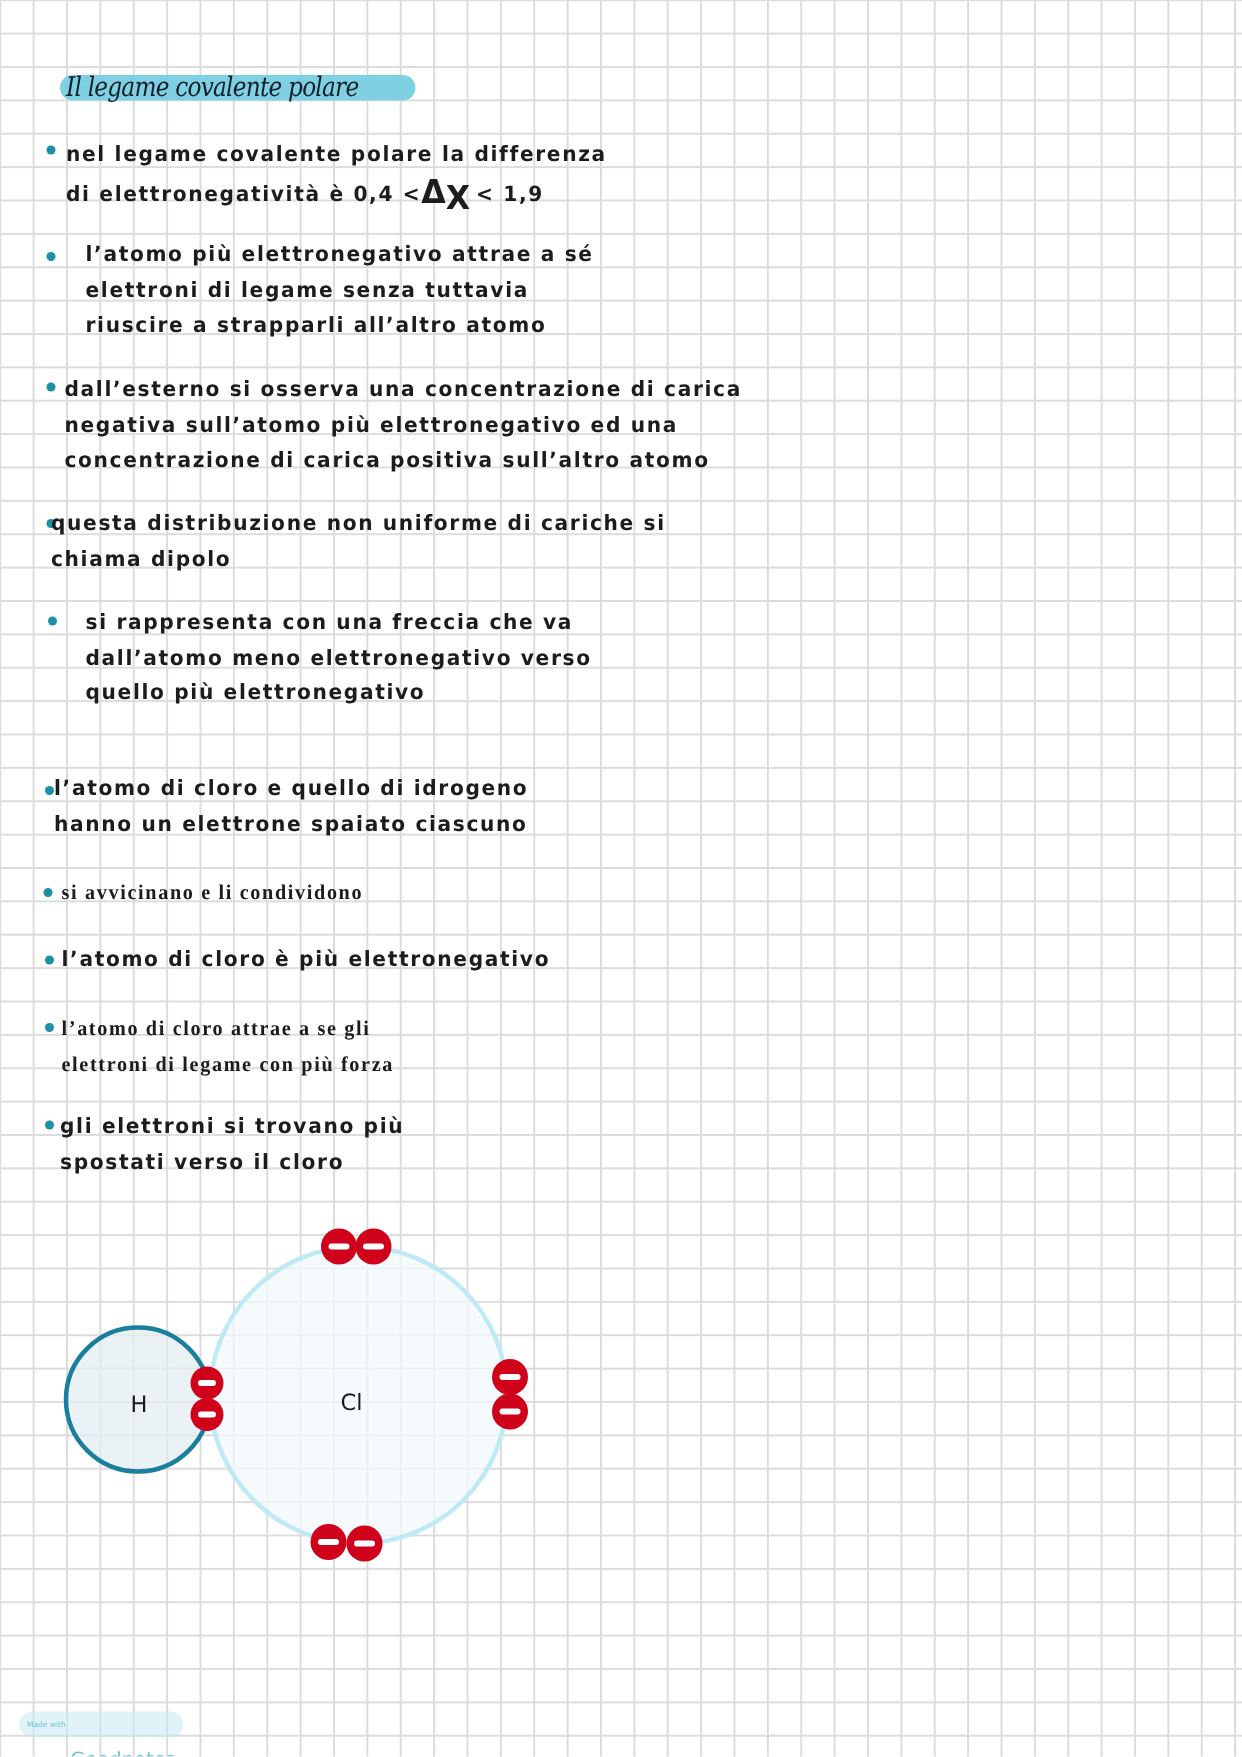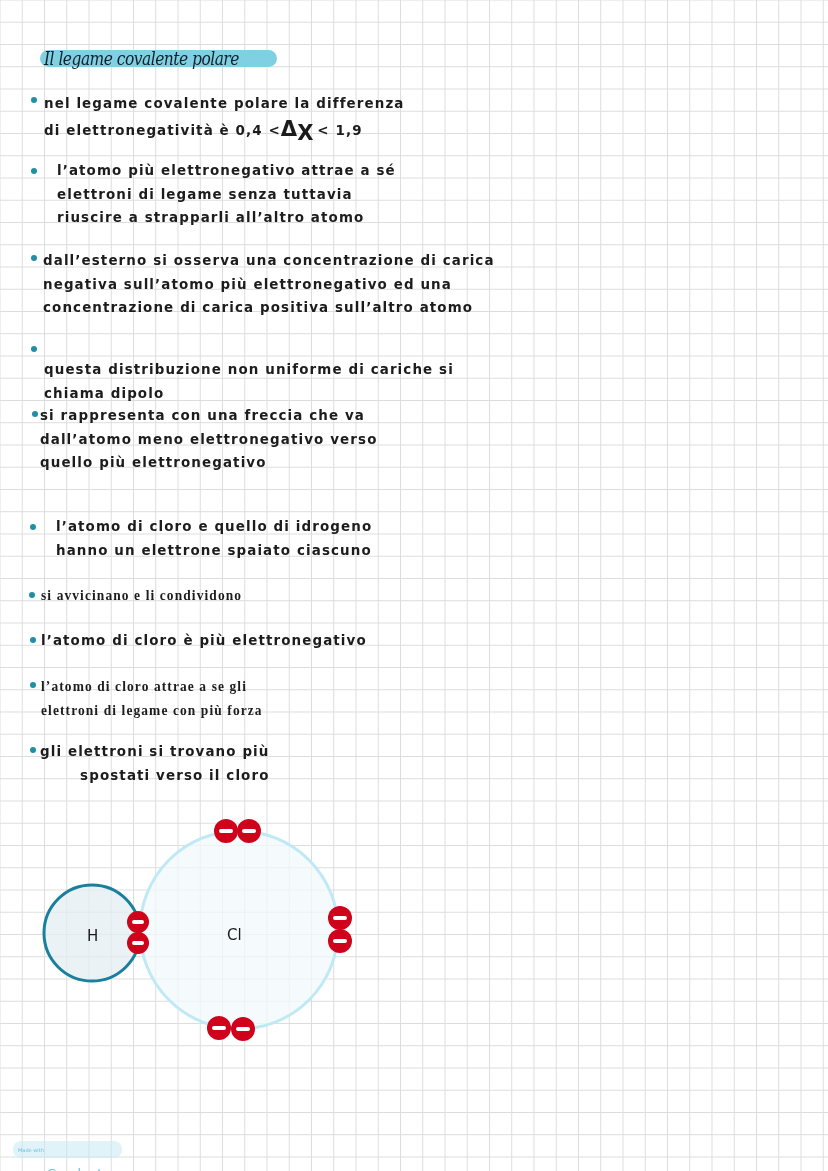--- a/index.html
+++ b/index.html
@@ -156,38 +156,38 @@
     <span class="bullet" style="left:3px;top:6px;"></span>
     <div class="lines" style="left:15px;">
       <span class="line">dall’esterno si osserva una concentrazione di carica</span>
       <span class="line">negativa sull’atomo più elettronegativo ed una</span>
       <span class="line">concentrazione di carica positiva sull’altro atomo</span>
     </div>
   </div>
 
   <div class="note" style="top:338px;">
     <span class="bullet" style="left:3px;top:8px;"></span>
-    <div class="lines" style="left:16px;margin-top:20px;">
+    <div class="lines" style="left:6px;">
       <span class="line">questa distribuzione non uniforme di cariche si</span>
       <span class="line">chiama dipolo</span>
     </div>
   </div>
 
   <div class="note" style="top:404px;">
     <span class="bullet" style="left:4px;top:7px;"></span>
-    <div class="lines" style="left:12px;">
+    <div class="lines" style="left:29px;">
       <span class="line">si rappresenta con una freccia che va</span>
       <span class="line">dall’atomo meno elettronegativo verso</span>
       <span class="line">quello più elettronegativo</span>
     </div>
   </div>
 
   <div class="note" style="top:515px;">
     <span class="bullet" style="left:2px;top:9px;"></span>
-    <div class="lines" style="left:28px;">
+    <div class="lines" style="left:8px;">
       <span class="line">l’atomo di cloro e quello di idrogeno</span>
       <span class="line">hanno un elettrone spaiato ciascuno</span>
     </div>
   </div>
 
   <div class="note" style="top:584px;">
     <span class="bullet" style="left:1px;top:8px;"></span>
     <div class="lines" style="left:13px;font-family:Liberation Serif, serif;">
       <span class="line">si avvicinano e li condividono</span>
     </div>
@@ -203,21 +203,21 @@
   <div class="note" style="top:675px;">
     <span class="bullet" style="left:2px;top:7px;"></span>
     <div class="lines" style="left:13px;font-family:Liberation Serif, serif;">
       <span class="line">l’atomo di cloro attrae a se gli</span>
       <span class="line">elettroni di legame con più forza</span>
     </div>
   </div>
 
   <div class="note" style="top:740px;">
     <span class="bullet" style="left:2px;top:7px;"></span>
-    <div class="lines" style="left:12px;text-align:right;">
+    <div class="lines" style="left:12px;">
       <span class="line">gli elettroni si trovano più</span>
       <span class="line">spostati verso il cloro</span>
     </div>
   </div>
 
   <svg class="diagram" width="828" height="1171" viewBox="0 0 828 1171">
     <circle cx="239" cy="930" r="99" fill="#f1f9fc" fill-opacity="0.75" stroke="#bfe9f4" stroke-width="3"></circle>
     <circle cx="92" cy="933" r="48" fill="#e3eef3" fill-opacity="0.75" stroke="#1a7f9c" stroke-width="3"></circle>
 
     <g>

